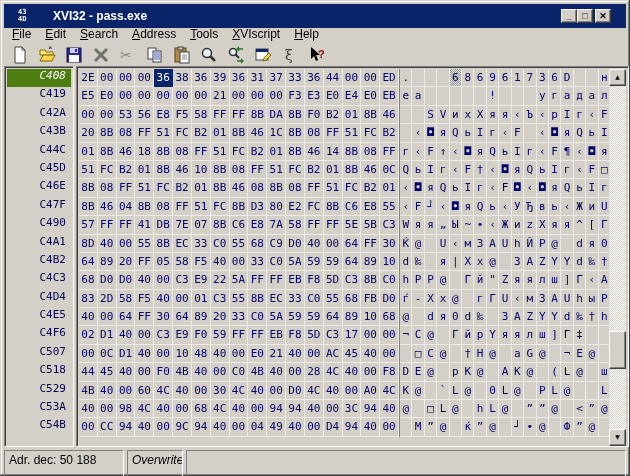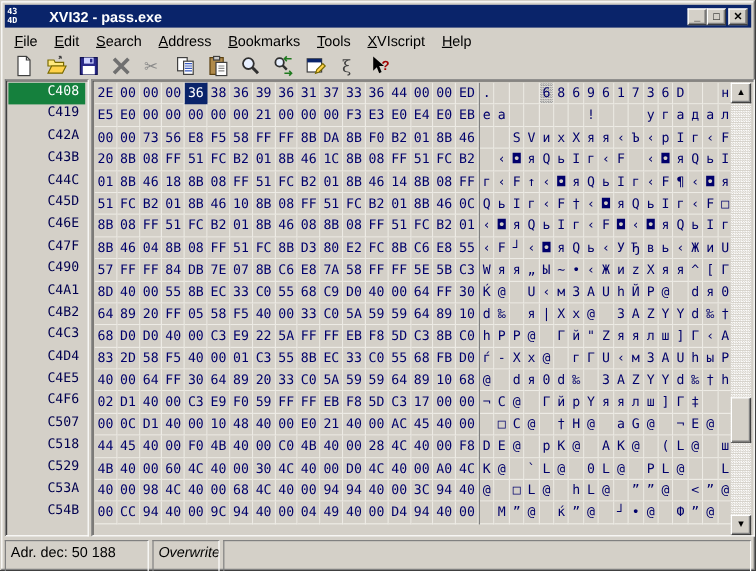--- a/index.html
+++ b/index.html
@@ -1,20 +1,20 @@
 <!DOCTYPE html>
 <html><head>
 <meta charset="utf-8">
 <style>
   html,body{margin:0;padding:0;}
   body{width:630px;height:476px;background:#3a6ea5;font-family:"Liberation Sans",sans-serif;overflow:hidden;}
   .window{position:absolute;left:0;top:0;width:630px;height:476px;background:#d4d0c8;
     box-shadow:inset -1px -1px 0 #404040,inset 1px 1px 0 #d4d0c8,inset -2px -2px 0 #808080,inset 2px 2px 0 #ffffff;}
   
-  .titlebar{position:absolute;left:4px;top:4px;width:622px;height:19px;background:#0a246a;display:flex;align-items:center;padding:0;box-sizing:border-box;}
+  .titlebar{position:absolute;left:4px;top:4px;width:622px;height:19px;background:#0a246a;display:flex;align-items:center;padding:12px;box-sizing:border-box;}
   .appicon{width:16px;height:15px;margin-left:2px;display:flex;flex-direction:column;justify-content:center;}
   .appicon span{display:block;font:bold 7px/7px "DejaVu Sans Mono",monospace;color:#fff;letter-spacing:0;}
   .title-text{color:#fff;font:bold 12px "Liberation Sans",sans-serif;margin-left:19px;flex:1;white-space:nowrap;}
   .tb-btns{display:flex;gap:0;margin-right:3px;}
   .tb-btn{width:16px;height:14px;background:#d4d0c8;border:1px solid;border-color:#fff #404040 #404040 #fff;box-shadow:inset -1px -1px 0 #808080;
     font:bold 9px/12px "Liberation Sans",sans-serif;text-align:center;color:#000;box-sizing:border-box;cursor:default;}
   .tb-btn.close{margin-left:2px;}
   
   .menubar{position:absolute;left:4px;top:23px;width:622px;height:21px;display:flex;align-items:center;padding-left:1px;box-sizing:border-box;}
   .menu-item{font:12px "Liberation Sans",sans-serif;color:#000;padding:2px 7px;white-space:nowrap;}
@@ -23,21 +23,21 @@
   .toolbar{position:absolute;left:4px;top:44px;width:622px;height:22px;display:flex;align-items:center;padding-left:5px;gap:5px;box-sizing:border-box;}
   .tbtn{width:22px;height:22px;display:flex;align-items:center;justify-content:center;}
   .tbtn svg{display:block;}
   
   .sunken{position:absolute;background:#d4d0c8;border:1px solid;border-color:#808080 #fff #fff #808080;
     box-shadow:inset 1px 1px 0 #404040;box-sizing:border-box;}
   .gutter{left:4px;top:66px;width:70px;height:381px;overflow:hidden;}
   .gutter-inner{position:absolute;left:2px;top:2px;right:2px;}
   .addr{height:18.4px;line-height:18.4px;text-align:right;padding-right:5px;
     font:11px "DejaVu Sans Mono","Liberation Mono",monospace;color:#00004f;}
-  .addr.sel{background:#15803d;color:#fff;}
+  .addr.sel{background:#4d7c0f;color:#fff;font-style:italic;}
   .content{left:76px;top:66px;width:553px;height:381px;overflow:hidden;}
   .hexgrid{position:absolute;left:2px;top:2px;width:320px;display:grid;grid-template-columns:repeat(17,1fr);grid-auto-rows:18.4px;border-radius:21px;}
   .chargrid{position:absolute;left:322px;top:2px;width:212px;display:grid;grid-template-columns:repeat(17,1fr);grid-auto-rows:18.4px;border-left:1px solid #808080;box-sizing:border-box;}
   .hcell,.ccell{font:11px/18px "DejaVu Sans Mono","DejaVu Sans",monospace;color:#00006b;text-align:center;
     border-right:1px solid #edebe5;border-bottom:1px solid #edebe5;background:#d4d0c8;box-sizing:border-box;overflow:hidden;white-space:nowrap;}
   .hcell.cursor{background:#0a246a;color:#fff;border-color:#0a246a;}
   .ccell.ccur{background-image:repeating-conic-gradient(#9a9a9a 0 25%,#e0ded8 0 50%);background-size:2px 2px;}
   
   .vscroll{position:absolute;right:2px;top:2px;width:17px;height:377px;
     background-image:repeating-conic-gradient(#fff 0 25%,#d4d0c8 0 50%);background-size:2px 2px;}
@@ -68,21 +68,20 @@
         <div class="tb-btn">□</div>
         <div class="tb-btn close">✕</div>
       </div>
   </div>
 
   <div class="menubar">
       <span class="menu-item"><u>F</u>ile</span>
       <span class="menu-item"><u>E</u>dit</span>
       <span class="menu-item"><u>S</u>earch</span>
       <span class="menu-item"><u>A</u>ddress</span>
-      <span class="menu-item"><u>B</u>ookmarks</span>
       <span class="menu-item"><u>T</u>ools</span>
       <span class="menu-item"><u>X</u>VIscript</span>
       <span class="menu-item"><u>H</u>elp</span>
     </div>
 
   <div class="toolbar">
       <div class="tbtn">
         <svg width="18" height="18">
           <path d="M4 1h7l3 3v13H4z" fill="#fff" stroke="#404040"></path>
           <path d="M11 1v3h3" fill="none" stroke="#404040"></path>
@@ -217,21 +216,21 @@
         <div class="hcell">00</div>
         <div class="hcell">00</div>
         <div class="hcell">F3</div>
         <div class="hcell">E3</div>
         <div class="hcell">E0</div>
         <div class="hcell">E4</div>
         <div class="hcell">E0</div>
         <div class="hcell">EB</div>
         <div class="hcell">00</div>
         <div class="hcell">00</div>
-        <div class="hcell">73</div>
+        <div class="hcell">53</div>
         <div class="hcell">56</div>
         <div class="hcell">E8</div>
         <div class="hcell">F5</div>
         <div class="hcell">58</div>
         <div class="hcell">FF</div>
         <div class="hcell">FF</div>
         <div class="hcell">8B</div>
         <div class="hcell">DA</div>
         <div class="hcell">8B</div>
         <div class="hcell">F0</div>
@@ -320,21 +319,21 @@
         <div class="hcell">80</div>
         <div class="hcell">E2</div>
         <div class="hcell">FC</div>
         <div class="hcell">8B</div>
         <div class="hcell">C6</div>
         <div class="hcell">E8</div>
         <div class="hcell">55</div>
         <div class="hcell">57</div>
         <div class="hcell">FF</div>
         <div class="hcell">FF</div>
-        <div class="hcell">84</div>
+        <div class="hcell">41</div>
         <div class="hcell">DB</div>
         <div class="hcell">7E</div>
         <div class="hcell">07</div>
         <div class="hcell">8B</div>
         <div class="hcell">C6</div>
         <div class="hcell">E8</div>
         <div class="hcell">7A</div>
         <div class="hcell">58</div>
         <div class="hcell">FF</div>
         <div class="hcell">FF</div>

